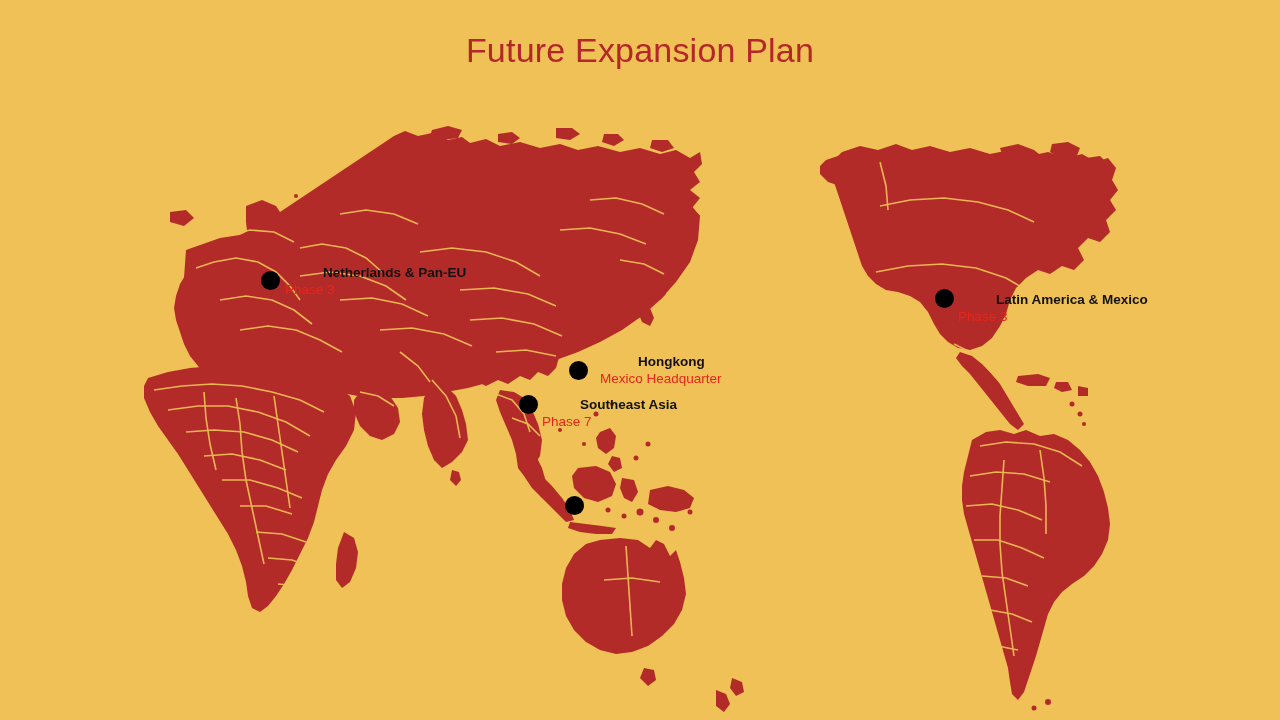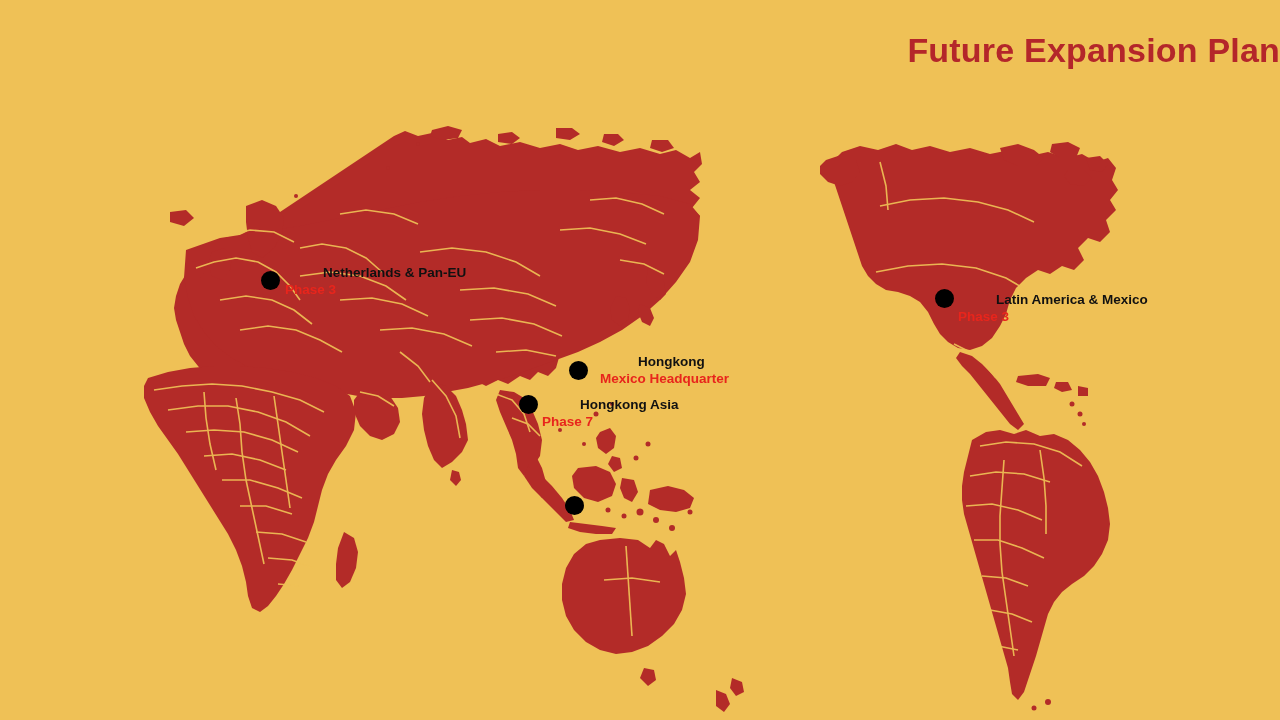--- a/index.html
+++ b/index.html
@@ -20,23 +20,23 @@
     width: 1280px;
     height: 720px;
     background: #efc156;
     overflow: hidden;
   }
   #page-title {
     position: absolute;
     left: 0;
     top: 28px;
     width: 1280px;
-    text-align: right;
+    text-align: center;
     font-size: 34px;
-    font-weight: bold;
+    font-weight: normal;
     color: #b4262a;
     letter-spacing: 0.2px;
     line-height: 44px;
   }
   #map-layer {
     position: absolute;
     left: 0;
     top: 0;
     width: 1280px;
     height: 720px;
@@ -59,21 +59,21 @@
   }
   .marker-title {
     font-size: 13.5px;
     font-weight: bold;
     color: #111111;
     line-height: 17px;
     padding-left: 38px;
   }
   .marker-sub {
     font-size: 13.5px;
-    font-weight: bold;
+    font-weight: normal;
     color: #e8251c;
     line-height: 17px;
   }
 </style>
 </head>
 <body>
 
 <div id="slide">
 
   <div id="page-title">Future Expansion Plan</div>
@@ -324,21 +324,21 @@
   </div>
 
   <div class="marker" style="left:569px; top:361px;"></div>
   <div class="marker-label" style="left:600px; top:353px;">
     <div class="marker-title">Hongkong</div>
     <div class="marker-sub">Mexico Headquarter</div>
   </div>
 
   <div class="marker" style="left:519px; top:395px;"></div>
   <div class="marker-label" style="left:542px; top:396px;">
-    <div class="marker-title">Hongkong Asia</div>
+    <div class="marker-title">Southeast Asia</div>
     <div class="marker-sub">Phase 7</div>
   </div>
 
   <div class="marker" style="left:565px; top:496px;"></div>
 
   <div class="marker" style="left:935px; top:289px;"></div>
   <div class="marker-label" style="left:958px; top:291px;">
     <div class="marker-title">Latin America &amp; Mexico</div>
     <div class="marker-sub">Phase 3</div>
   </div>

